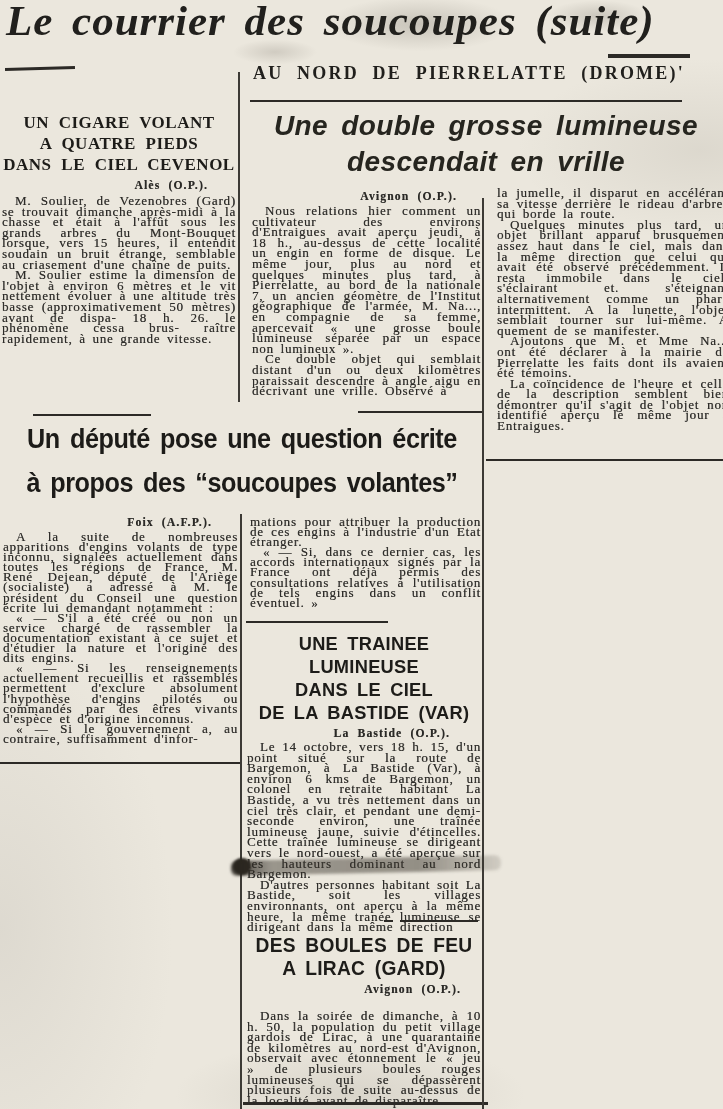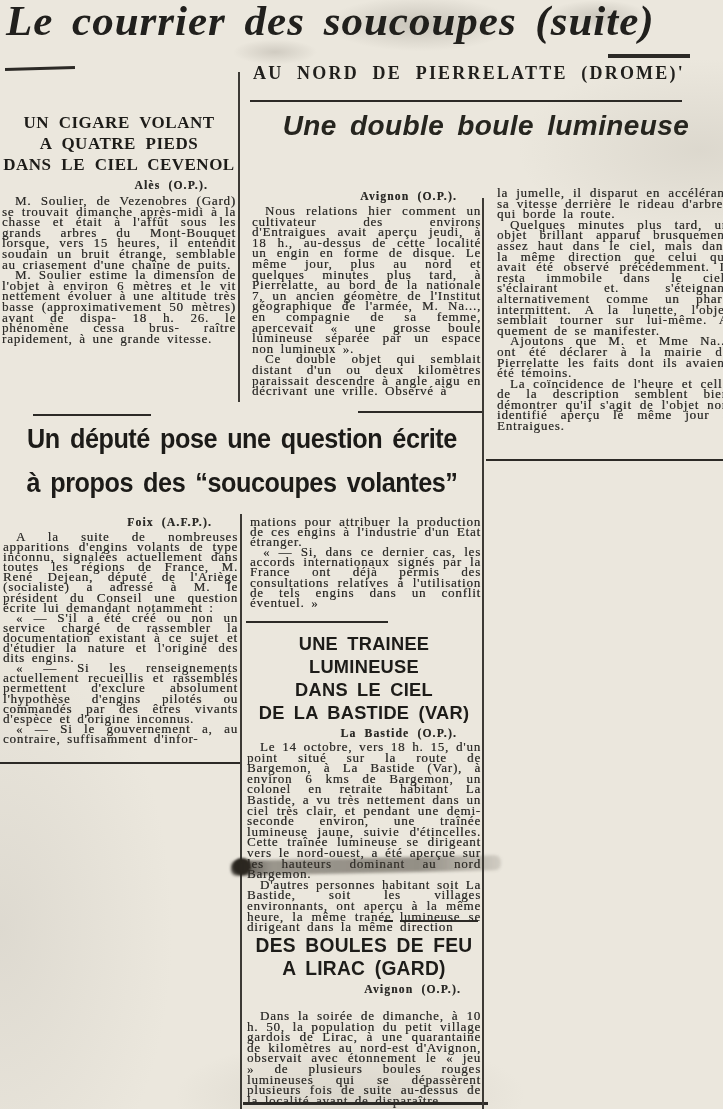--- a/index.html
+++ b/index.html
@@ -101,21 +101,22 @@
       </h2>
     <div class="dateline" style="padding-right:28px; margin-top:4px;">Alès (O.P.).</div>
     <div style="margin-top:4px;">
         <p class="para">M. Soulier, de Vezenobres (Gard) se trouvait dimanche après-midi à la chasse et était à l'affût sous les grands arbres du Mont-Bouquet lorsque, vers 15 heures, il entendit soudain un bruit étrange, semblable au criasement d'une chaîne de puits.</p>
         <p class="para">M. Soulier estime la dimension de l'objet à environ 6 mètres et le vit nettement évoluer à une altitude très basse (approximativement 50 mètres) avant de dispa- 18 h. 26. le phénomène cessa brus- raître rapidement, à une grande vitesse.</p>
       </div>
   </section>
 
   <div class="abs kicker" style="left:253px; top:62px;">AU NORD DE PIERRELATTE (DROME)'</div>
   <div class="abs big-italic" style="left:250px; top:108px; width:472px;">
-      <div class="tl">Une double boule lumineuse</div>
+      <div class="tl">Une double grosse lumineuse</div>
+      <div class="tl">descendait en vrille</div>
     </div>
 
   <section class="abs sec-pierrelatte-col1" style="left:252px; top:190px; width:229px;">
     <div class="dateline" style="padding-right:24px;">Avignon (O.P.).</div>
     <div style="margin-top:3px;">
         <p class="para">Nous relations hier comment un cultivateur des environs d'Entraigues avait aperçu jeudi, à 18 h., au-dessus de cette localité un engin en forme de disque. Le même jour, plus au nord et quelques minutes plus tard, à Pierrelatte, au bord de la nationale 7, un ancien géomètre de l'Institut géographique de l'armée, M. Na..., en compagnie de sa femme, apercevait « une grosse boule lumineuse séparée par un espace non lumineux ».</p>
         <p class="para">Ce double objet qui semblait distant d'un ou deux kilomètres paraissait descendre à angle aigu en décrivant une vrille. Observé à</p>
       </div>
   </section>
   <section class="abs sec-pierrelatte-col2 cont" style="left:489px; top:188px; width:232px;margin-left:8px;">
@@ -147,21 +148,21 @@
         <p class="para">« — Si, dans ce dernier cas, les accords internationaux signés par la France ont déjà permis des consultations relatives à l'utilisation de tels engins dans un conflit éventuel. »</p>
       </div>
   </section>
 
   <section class="abs sec-bastide" style="left:247px; top:632px; width:234px;">
     <h2 class="col-title gothic-title">
         <span class="tl">UNE TRAINEE LUMINEUSE</span>
         <span class="tl">DANS LE CIEL</span>
         <span class="tl">DE LA BASTIDE (VAR)</span>
       </h2>
-    <div class="dateline" style="padding-right:24px; margin-top:3px;">La Bastide (O.P.).</div>
+    <div class="dateline" style="padding-right:31px; margin-top:3px;">La Bastide (O.P.).</div>
     <div style="margin-top:2px;">
         <p class="para">Le 14 octobre, vers 18 h. 15, d'un point situé sur la route de Bargemon, à La Bastide (Var), à environ 6 kms de Bargemon, un colonel en retraite habitant La Bastide, a vu très nettement dans un ciel très clair, et pendant une demi-seconde environ, une traînée lumineuse jaune, suivie d'étincelles. Cette traînée lumineuse se dirigeant vers le nord-ouest, a été aperçue sur les hauteurs dominant au nord Bargemon.</p>
         <p class="para">D'autres personnes habitant soit La Bastide, soit les villages environnants, ont aperçu à la même heure, la même tranée lumineuse se dirigeant dans la même direction</p>
       </div>
   </section>
   <div class="blob"></div>
   <div class="smear"></div>
 
   <section class="abs sec-lirac" style="left:247px; top:934px; width:234px;">
     <h2 class="col-title lirac-title">

